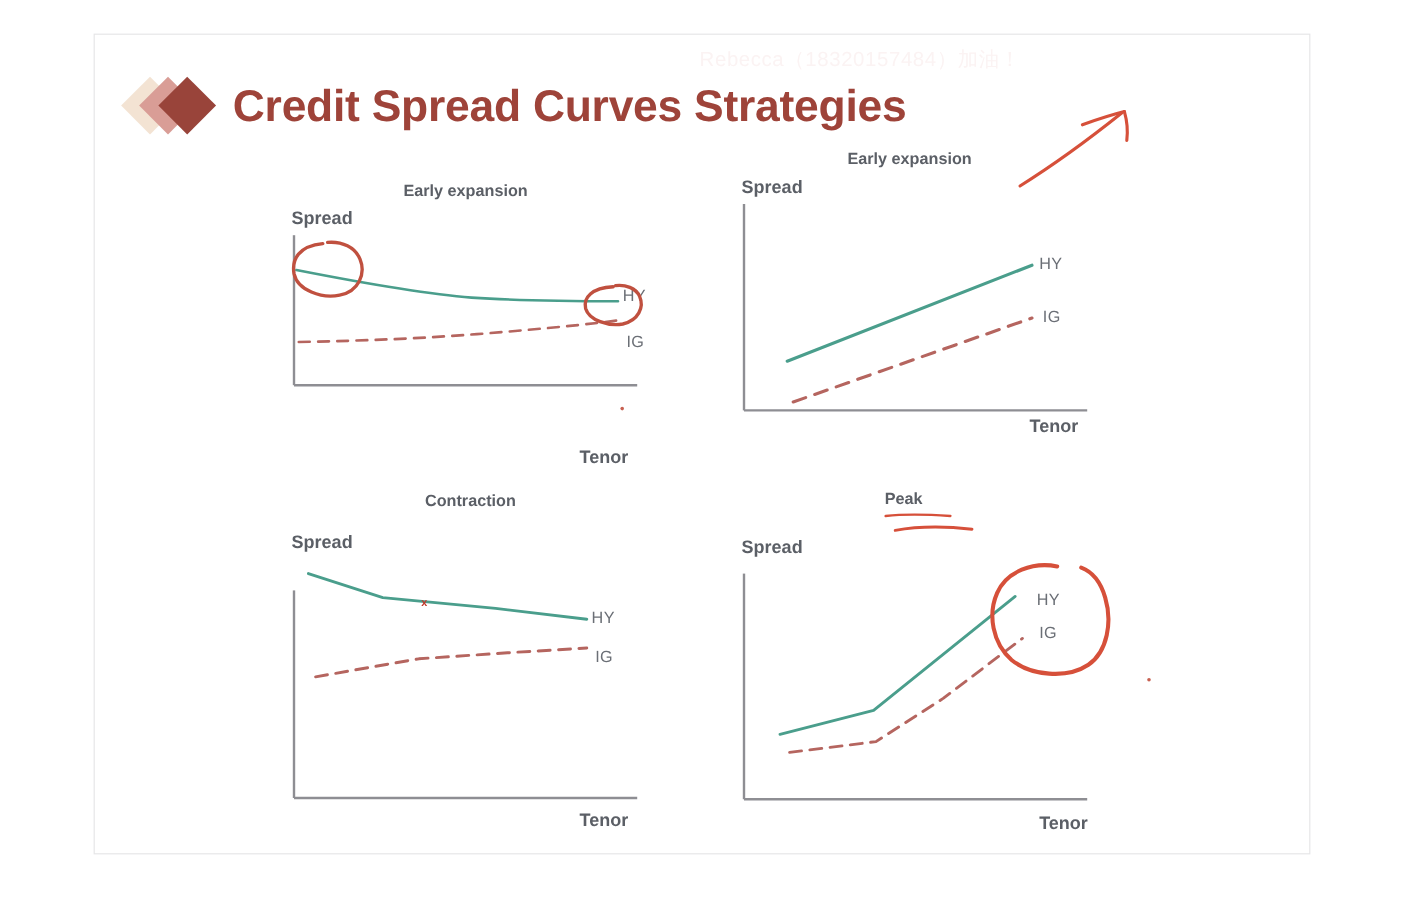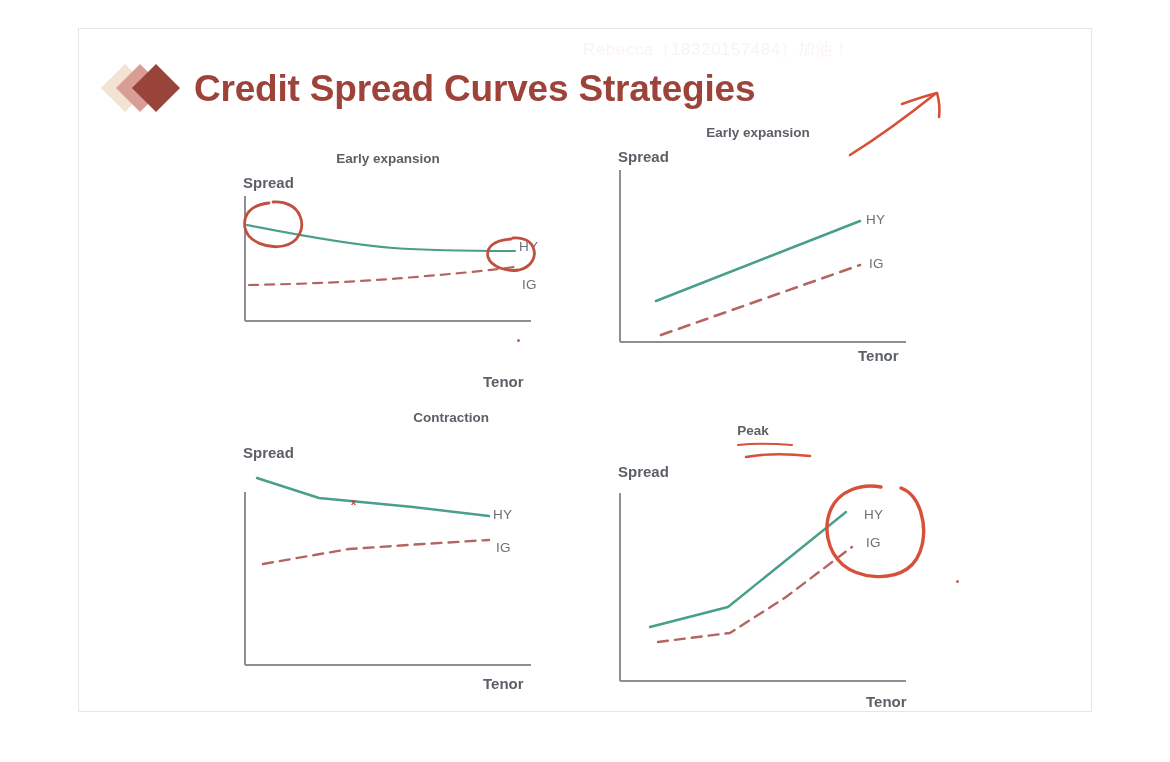--- a/index.html
+++ b/index.html
@@ -199,40 +199,40 @@
   </div>
 
   <svg class="annot-svg" style="left:840px; top:82px;" width="120" height="80">
     <path d="M 10 73 C 18 68, 50 48, 95 12" fill="none" stroke="#d6503a" stroke-width="2.6" stroke-linecap="round"></path>
     <path d="M 62 22 C 76 17, 89 13, 97 11" fill="none" stroke="#d6503a" stroke-width="2.6" stroke-linecap="round"></path>
     <path d="M 97 11 C 99 18, 100 27, 99 35" fill="none" stroke="#d6503a" stroke-width="2.6" stroke-linecap="round"></path>
   </svg>
 
   <div class="panel" style="left:243px; top:410px; width:300px; height:280px;">
 
-    <div class="panel-title" style="left:36px; width:210px;text-align:right;">Contraction</div>
+    <div class="panel-title" style="left:44px; width:210px;">Contraction</div>
 
     <div class="axis-label" style="left:0px; top:34px;">Spread</div>
 
     <div class="axis-label" style="left:240px; top:265px;">Tenor</div>
 
     <svg class="plot-svg" style="left:0px; top:50px;" width="290" height="215">
       <line x1="2" y1="32" x2="2" y2="205" stroke="#8e8e93" stroke-width="2"></line>
       <line x1="2" y1="205" x2="288" y2="205" stroke="#8e8e93" stroke-width="2"></line>
       <path d="M 14 18 L 76 38 L 170 47 L 246 56" fill="none" stroke="#4a9e8c" stroke-width="2.4" stroke-linecap="round" stroke-linejoin="round"></path>
       <path d="M 20 104 L 106 89 L 180 84 L 246 80" fill="none" stroke="#b5655f" stroke-width="2.4" stroke-linecap="round" stroke-linejoin="round" stroke-dasharray="10 7"></path>
     </svg>
 
     <div class="series-label" style="left:250px; top:97px;">HY</div>
     <div class="series-label" style="left:253px; top:130px;">IG</div>
 
     <div class="x-mark" style="left:108px; top:88px;">x</div>
   </div>
 
-  <div class="panel" style="left:618px; top:423px; width:310px; height:285px;">
+  <div class="panel" style="left:618px; top:408px; width:310px; height:285px;">
 
     <div class="panel-title" style="left:85px; width:100px;">Peak</div>
 
     <svg class="annot-svg" style="left:118px; top:18px;" width="80" height="22">
       <path d="M 2 4 C 20 2, 42 3, 56 4" fill="none" stroke="#d6503a" stroke-width="2" stroke-linecap="round"></path>
       <path d="M 10 16 C 32 12, 56 13, 74 15" fill="none" stroke="#d6503a" stroke-width="2.4" stroke-linecap="round"></path>
     </svg>
 
     <div class="axis-label" style="left:0px; top:40px;">Spread</div>
 

